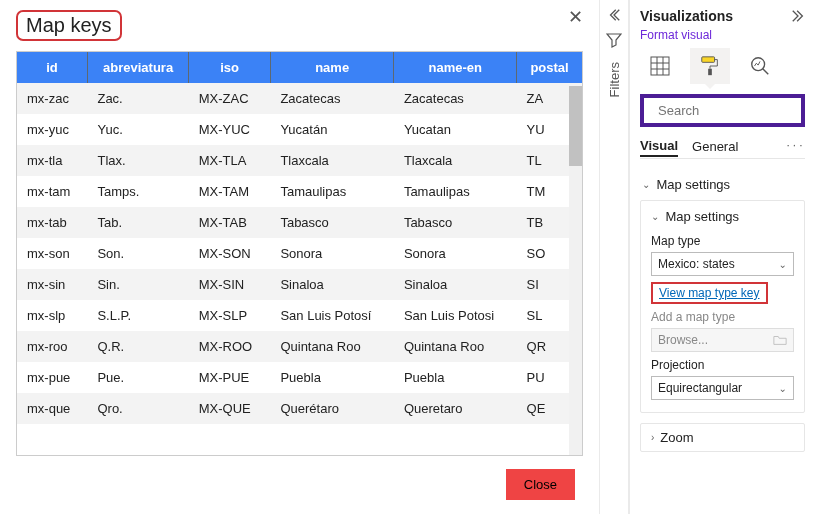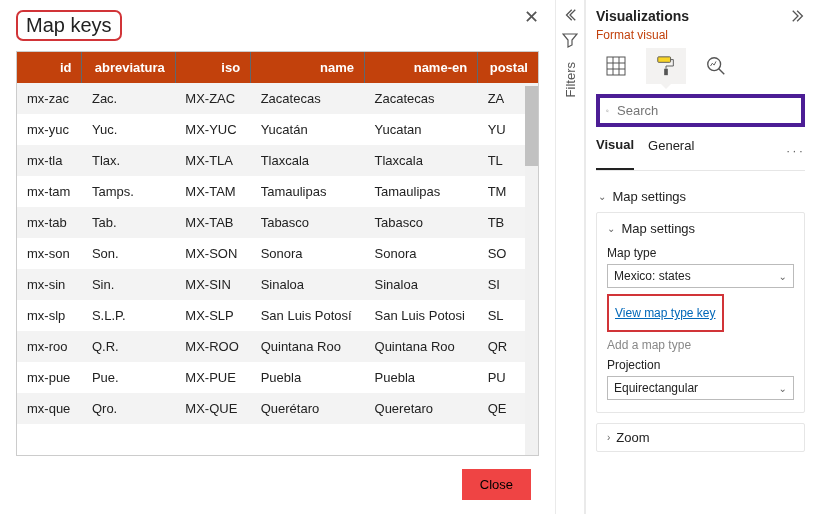--- a/index.html
+++ b/index.html
@@ -6,58 +6,58 @@
   html, body { margin: 0; padding: 0; font-family: "Segoe UI", Arial, sans-serif; font-size: 13px; color: #222; background: #fff; }
   .app { display: flex; width: 815px; height: 514px; overflow: hidden; }
 
   
   .modal-area { flex: 1; position: relative; padding: 8px 16px 0 16px; }
   .modal-close { position: absolute; top: 6px; right: 16px; font-size: 18px; color: #555; cursor: pointer; }
   .modal-title { font-size: 20px; font-weight: 400; margin: 2px 0 10px 0; display: inline-block; border-radius: 7px; }
   .highlight-title { border: 2px solid #d13438; padding: 2px 8px; }
   .table-wrap { border: 1px solid #ccc; height: 405px; overflow: hidden; position: relative; }
   table { border-collapse: collapse; width: 100%; font-size: 13px; }
-  thead th { background: #c2410c; color: #fff; font-weight: 600; text-align: right; padding: 8px 10px; border-right: 1px solid #5d6871; }
+  thead th { background: #3b82f6; color: #fff; font-weight: 600; text-align: center; padding: 8px 10px; border-right: 1px solid #5d6871; }
   thead th:last-child { border-right: none; }
   tbody td { padding: 8px 10px; }
   tbody tr:nth-child(odd)  { background: #f3f3f3; }
   tbody tr:nth-child(even) { background: #ffffff; }
   .scroll-track { position: absolute; top: 34px; right: 0; bottom: 0; width: 13px; background: #f1f1f1; }
   .scroll-thumb { width: 100%; height: 80px; background: #c1c1c1; }
   .close-btn { position: absolute; bottom: 14px; right: 24px; background: #ef4444; border: none; padding: 8px 18px; font-size: 13px; cursor: pointer; margin-left: 28px; }
 
   
   .rail { width: 30px; border-left: 1px solid #eaeaea; border-right: 1px solid #eaeaea; padding-top: 8px; display: flex; flex-direction: column; align-items: center; gap: 10px; }
   .rail svg { display: block; }
   .rail-label { writing-mode: vertical-rl; transform: rotate(180deg); font-size: 13px; color: #555; margin-top: 4px; }
 
   
-  .viz { width: 230px; border-left: 1px solid #eaeaea; padding: 8px 10px 0 10px; overflow: hidden; }
+  .viz { width: 186px; border-left: 1px solid #eaeaea; padding: 8px 10px 0 10px; overflow: hidden; }
   .viz-header { display: flex; align-items: center; justify-content: space-between; margin-bottom: 4px; }
   .viz-header h2 { font-size: 14px; font-weight: 600; margin: 0; }
-  .viz-sub { font-size: 12px; color: #c2410c; margin-bottom: 6px; }
+  .viz-sub { font-size: 12px; color: #6d28d9; margin-bottom: 6px; }
   .viz-tabs { display: flex; gap: 10px; margin-bottom: 6px; }
   .viz-tab { width: 40px; height: 36px; display: flex; align-items: center; justify-content: center; border: 1px solid transparent; }
   .viz-tab.selected { background: #f3f2f1; position: relative; }
   .viz-tab.selected::after { content:""; position:absolute; bottom:-6px; left:50%; transform:translateX(-50%); width:0; height:0; border-left:6px solid transparent; border-right:6px solid transparent; border-top:6px solid #f3f2f1; }
 
   .search-box { display:flex; align-items:center; border:4px solid #4c1d95; padding:4px 6px; gap:6px; margin: 10px 0; }
   .search-input { border:none; outline:none; flex:1; font-size:13px; background:transparent; }
 
   .tabs2 { display:flex; align-items:center; gap:14px; border-bottom:1px solid #e6e6e6; margin-bottom:10px; }
-  .tabs2 .t { font-size:13px; padding-bottom:16px; cursor:pointer; }
+  .tabs2 .t { font-size:13px; padding-bottom:2px; cursor:pointer; }
   .tabs2 .t.active { font-weight:600; border-bottom:2px solid #222; }
   .tabs2 .dots { margin-left:auto; color:#666; letter-spacing:2px; padding-bottom:6px; }
 
   .section-hd { display:flex; align-items:center; gap:6px; font-size:13px; padding:8px 2px; cursor:pointer; }
   .card { border:1px solid #e6e6e6; border-radius:2px; padding:8px 10px 12px; margin-bottom:10px; }
   .card .label { font-size:12px; margin:6px 0 4px; }
   .select { border:1px solid #bbb; padding:4px 6px; font-size:12px; display:flex; align-items:center; justify-content:space-between; cursor:pointer; }
   .link { color:#0067b8; font-size:12px; text-decoration:underline; display:inline-block; margin-top:6px; cursor:pointer; }
-  .highlight-link { border:2px solid #d13438; padding:10px 6px; }
+  .highlight-link { border:2px solid #d13438; padding:2px 6px; }
   .browse { border:1px solid #ddd; background:#f6f6f6; padding:4px 6px; font-size:12px; color:#888; display:flex; align-items:center; justify-content:space-between; margin-top:4px; }
   .chev { font-size:10px; color:#666; }
 </style>
 </head>
 <body>
 
 <div class="app">
 
   <div class="modal-area">
     <span class="modal-close">✕</span>
@@ -247,20 +247,26 @@
       </div>
 
       <div class="label">Map type</div>
       <div class="select">
         <span>Mexico: states</span>
         <span class="chev">⌄</span>
       </div>
       <span class="link highlight-link">View map type key</span>
 
       <div class="label" style="color:#888;">Add a map type</div>
+      <div class="browse">
+        <span>Browse...</span>
+        <svg width="14" height="12" viewBox="0 0 16 12">
+            <path d="M1 2h5l1 2h8v7H1z" fill="none" stroke="#bbb"></path>
+          </svg>
+      </div>
 
       <div class="label">Projection</div>
       <div class="select">
         <span>Equirectangular</span>
         <span class="chev">⌄</span>
       </div>
     </div>
 
     <div class="card" style="padding:6px 10px;">
       <div class="section-hd" style="padding:0;">

